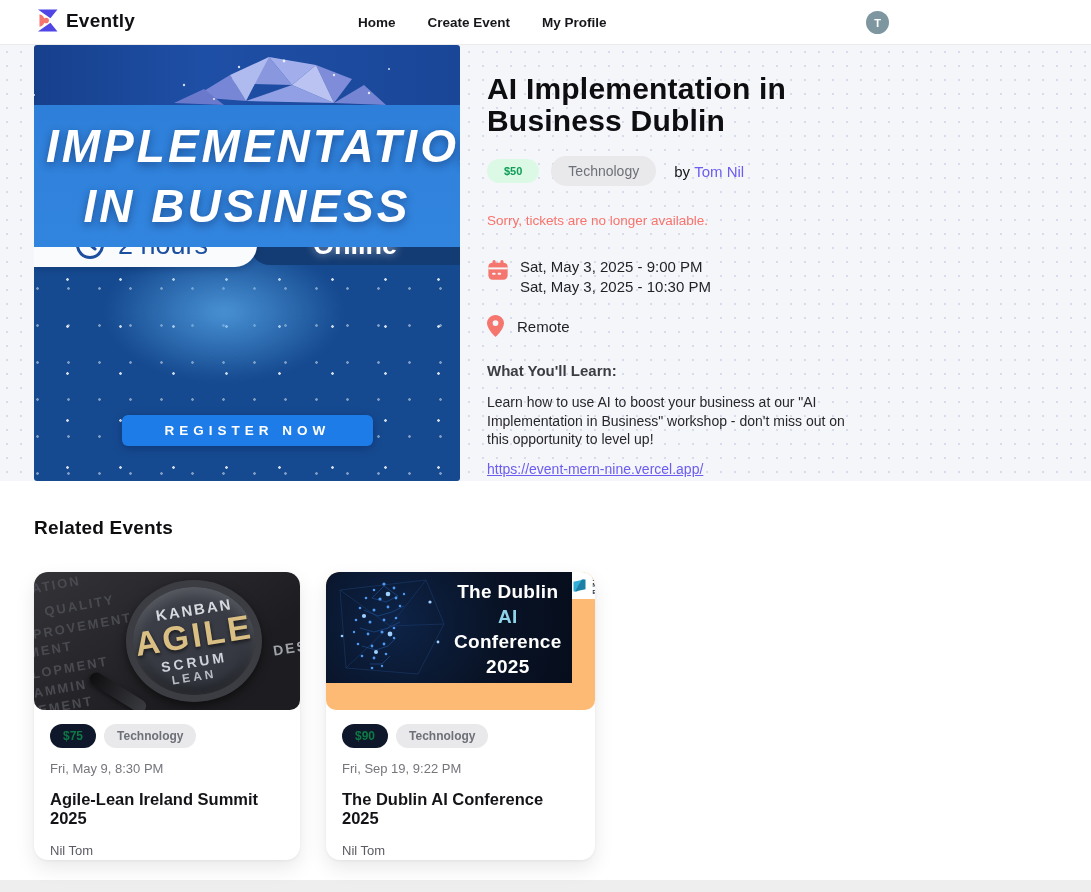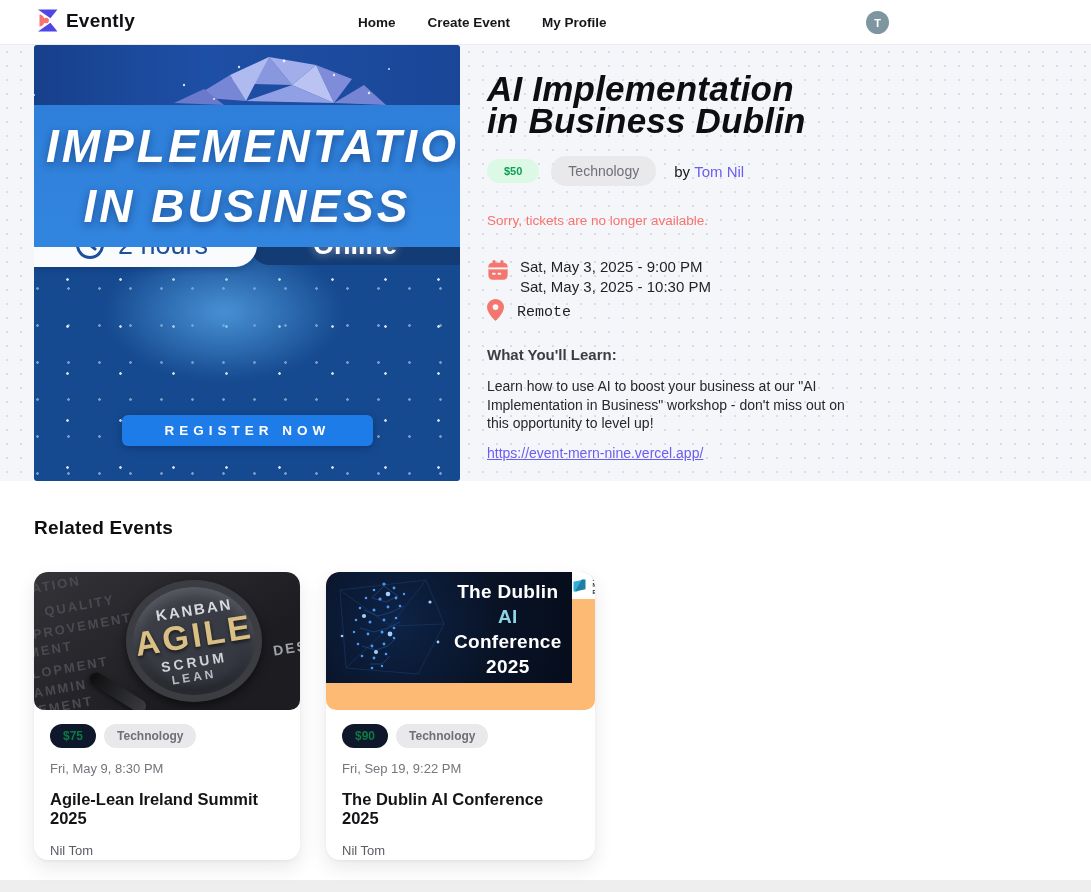--- a/index.html
+++ b/index.html
@@ -45,31 +45,31 @@
   .pill-duration { position:absolute; left:0; top:0; width:223px; height:44px; background:#fafbfd;
     border-radius:0 22px 22px 0; display:flex; align-items:center; gap:12px; padding-left:40px;
     box-shadow:0 2px 6px rgba(0,20,60,.25); }
   .pill-duration span { color:#1d4f9f; font-size:27px; font-weight:500; }
   .register-btn { position:absolute; left:88px; top:168px; width:251px; height:31px; background:#1e7ce9;
     border-radius:6px; display:flex; align-items:center; justify-content:center;
     color:#fff; font-size:13.5px; font-weight:700; letter-spacing:5px; box-shadow:0 2px 8px rgba(0,20,70,.35); }
 
   
   .info { padding:28px 0 0 27px; width:400px; }
-  .event-title { font-size:35px; line-height:32px; font-weight:700; color:#0e0e11; width:345px; letter-spacing:.2px;font-style:italic; }
+  .event-title { font-size:30px; line-height:32px; font-weight:700; color:#0e0e11; width:345px; letter-spacing:.2px; }
   .badge-row { display:flex; align-items:center; gap:12px; margin-top:19px; }
   .badge-price { background:#dcf9e5; color:#0f9d58; font-weight:700; font-size:11px;
     padding:6px 17px; border-radius:999px; }
   .badge-cat { background:#e9e9ec; color:#6e7077; font-size:14px; padding:7px 17px; border-radius:999px; }
   .by-line { font-size:15px; color:#17171b; margin-left:6px; }
   .by-line .org { color:#6c5cf0; font-weight:500; }
   .sold-out { margin-top:27px; font-size:13.5px; color:#f8736b; }
   .when { display:flex; gap:11px; margin-top:29px; align-items:flex-start; }
   .when .dates { font-size:15px; color:#1f2024; line-height:20px; }
-  .where { display:flex; gap:13px; margin-top:2px; align-items:flex-end;font-family:Liberation Mono, monospace; }
+  .where { display:flex; gap:13px; margin-top:18px; align-items:center; }
   .where span { font-size:15px; color:#1f2024; }
   .learn-h { margin-top:25px; font-size:15px; font-weight:700; color:#3c3c43; }
   .desc { margin-top:14px; font-size:14px; line-height:18.5px; color:#27272c; width:382px; }
   .url { display:inline-block; margin-top:12px; font-size:14px; color:#6c5cf0; text-decoration:underline; }
 
   
   .related { background:#fff; padding:36px 34px 0; height:399px; }
   .related h2 { font-size:19px; font-weight:800; color:#0e0e11; letter-spacing:.2px; }
   .cards { display:flex; gap:26px; margin-top:33px; }
   .card { width:266px; height:288px; background:#fff; border-radius:14px; overflow:hidden;

